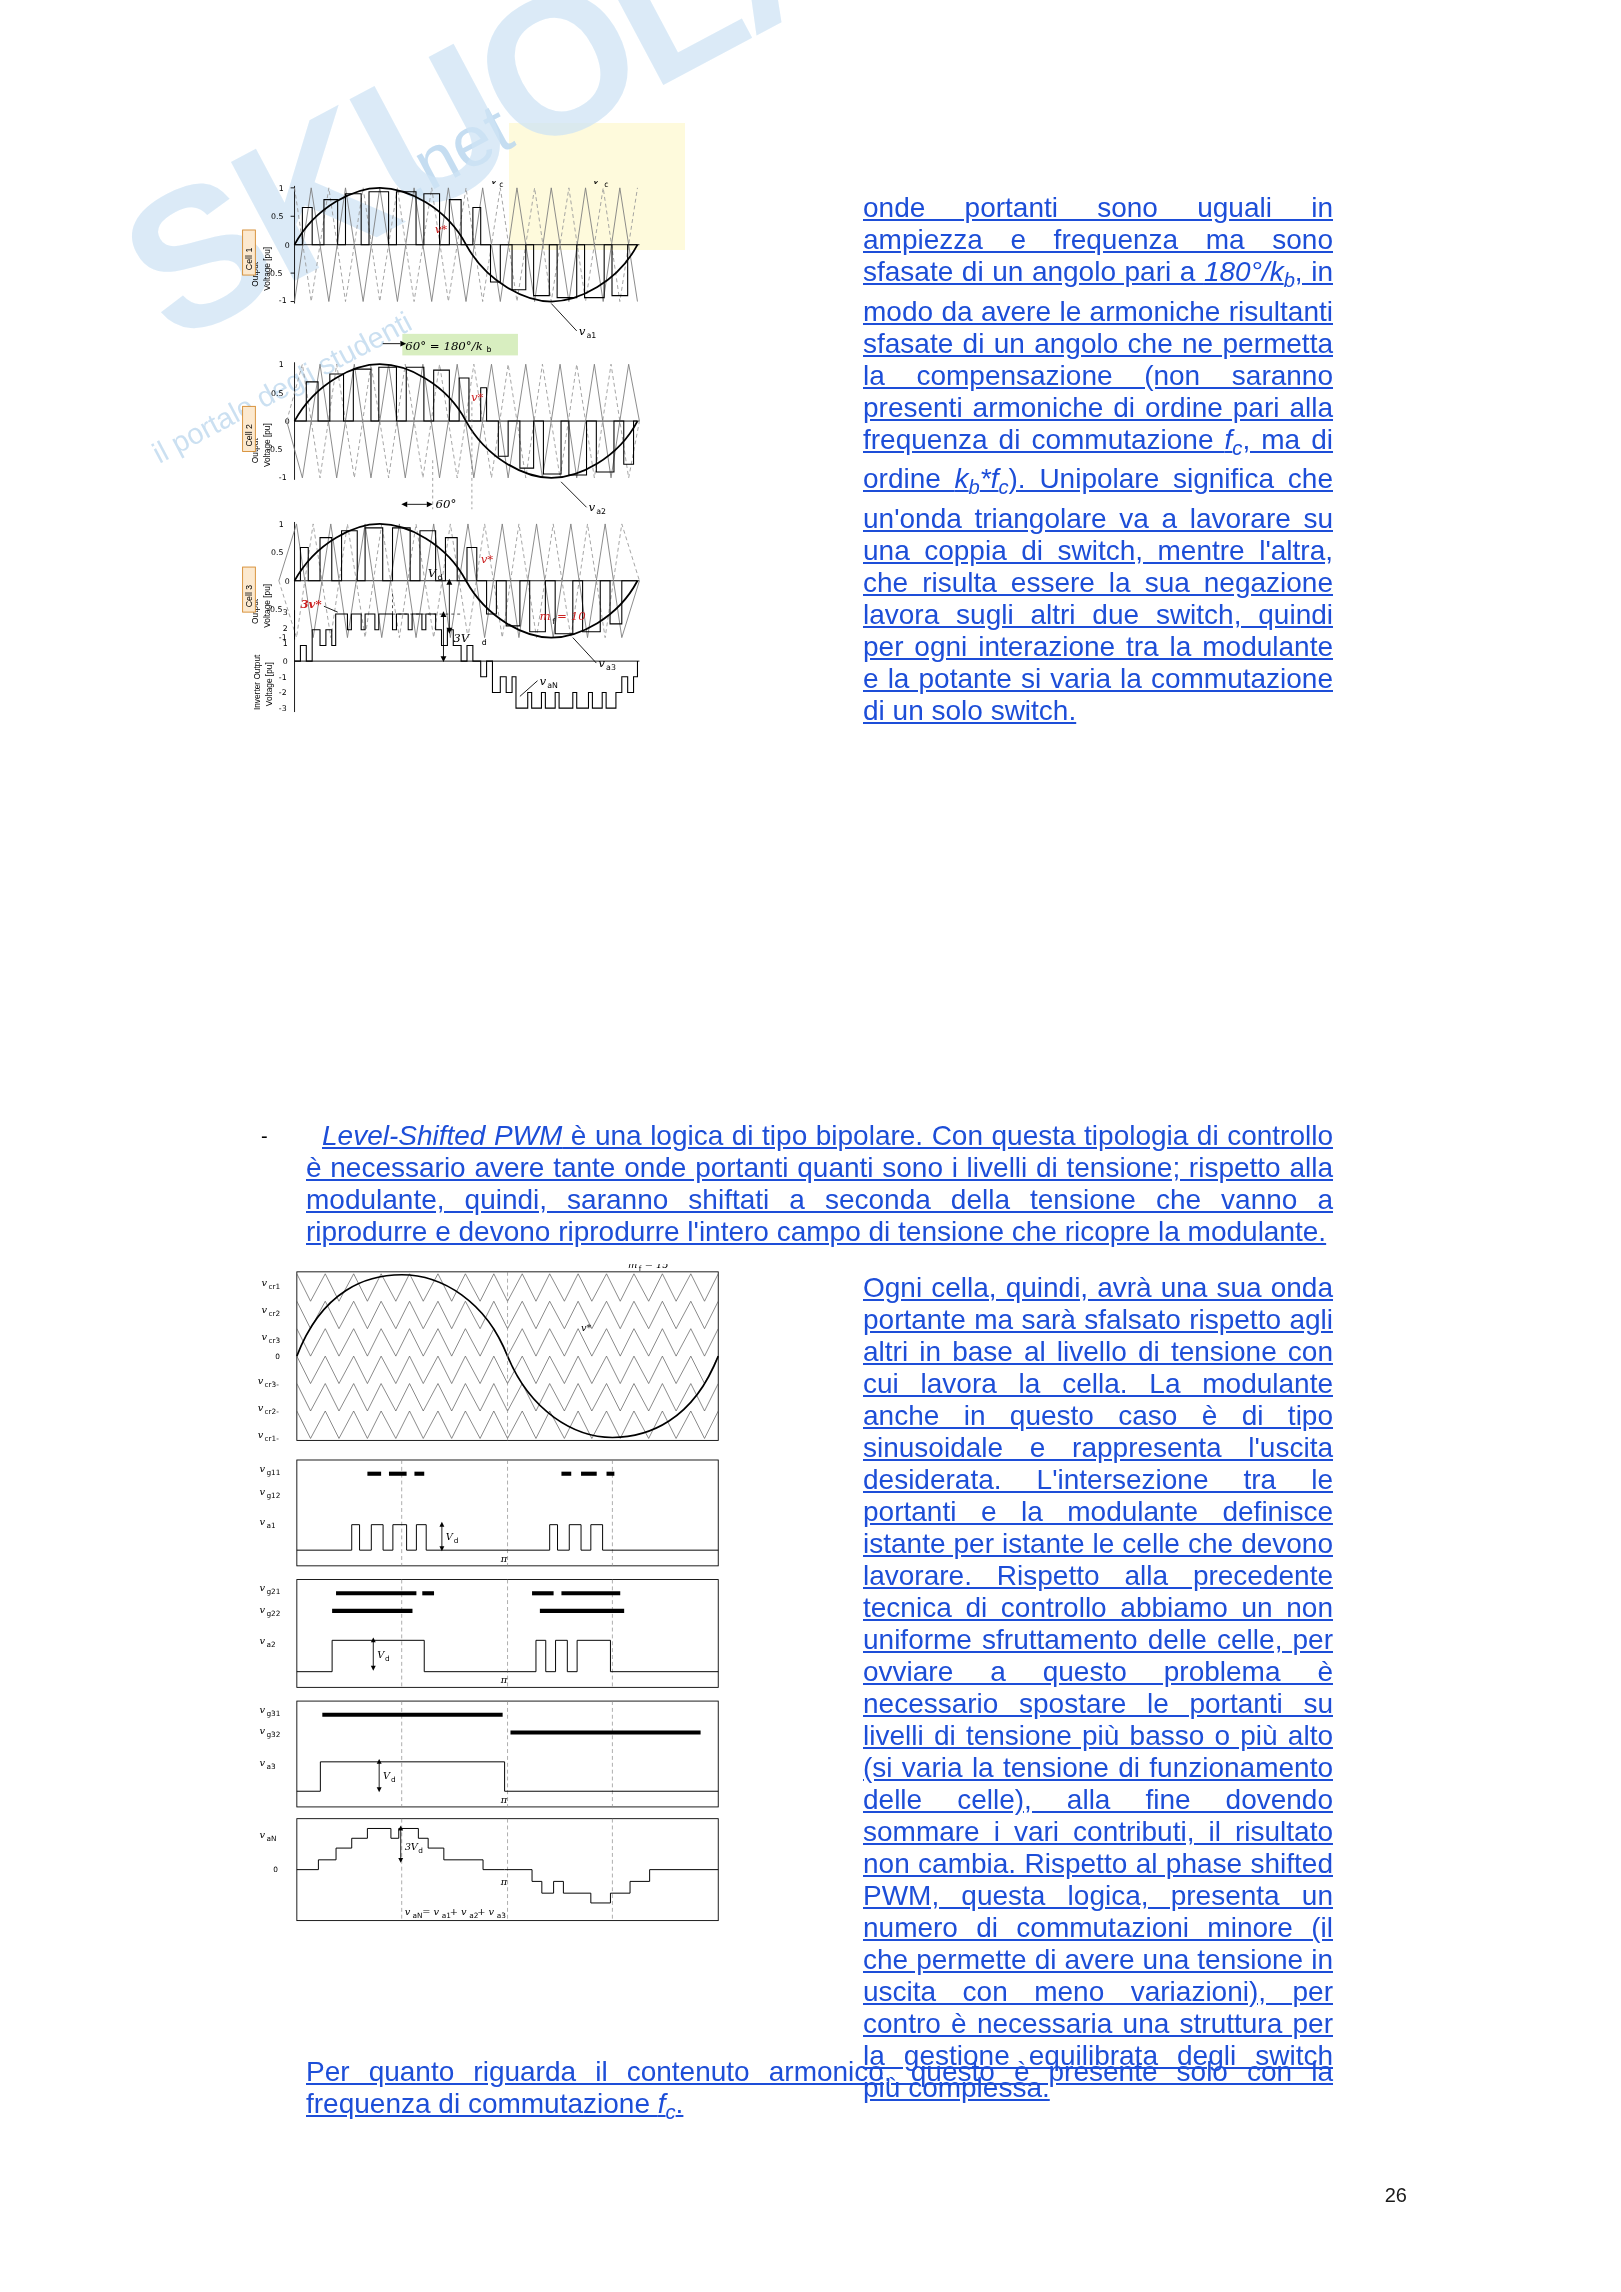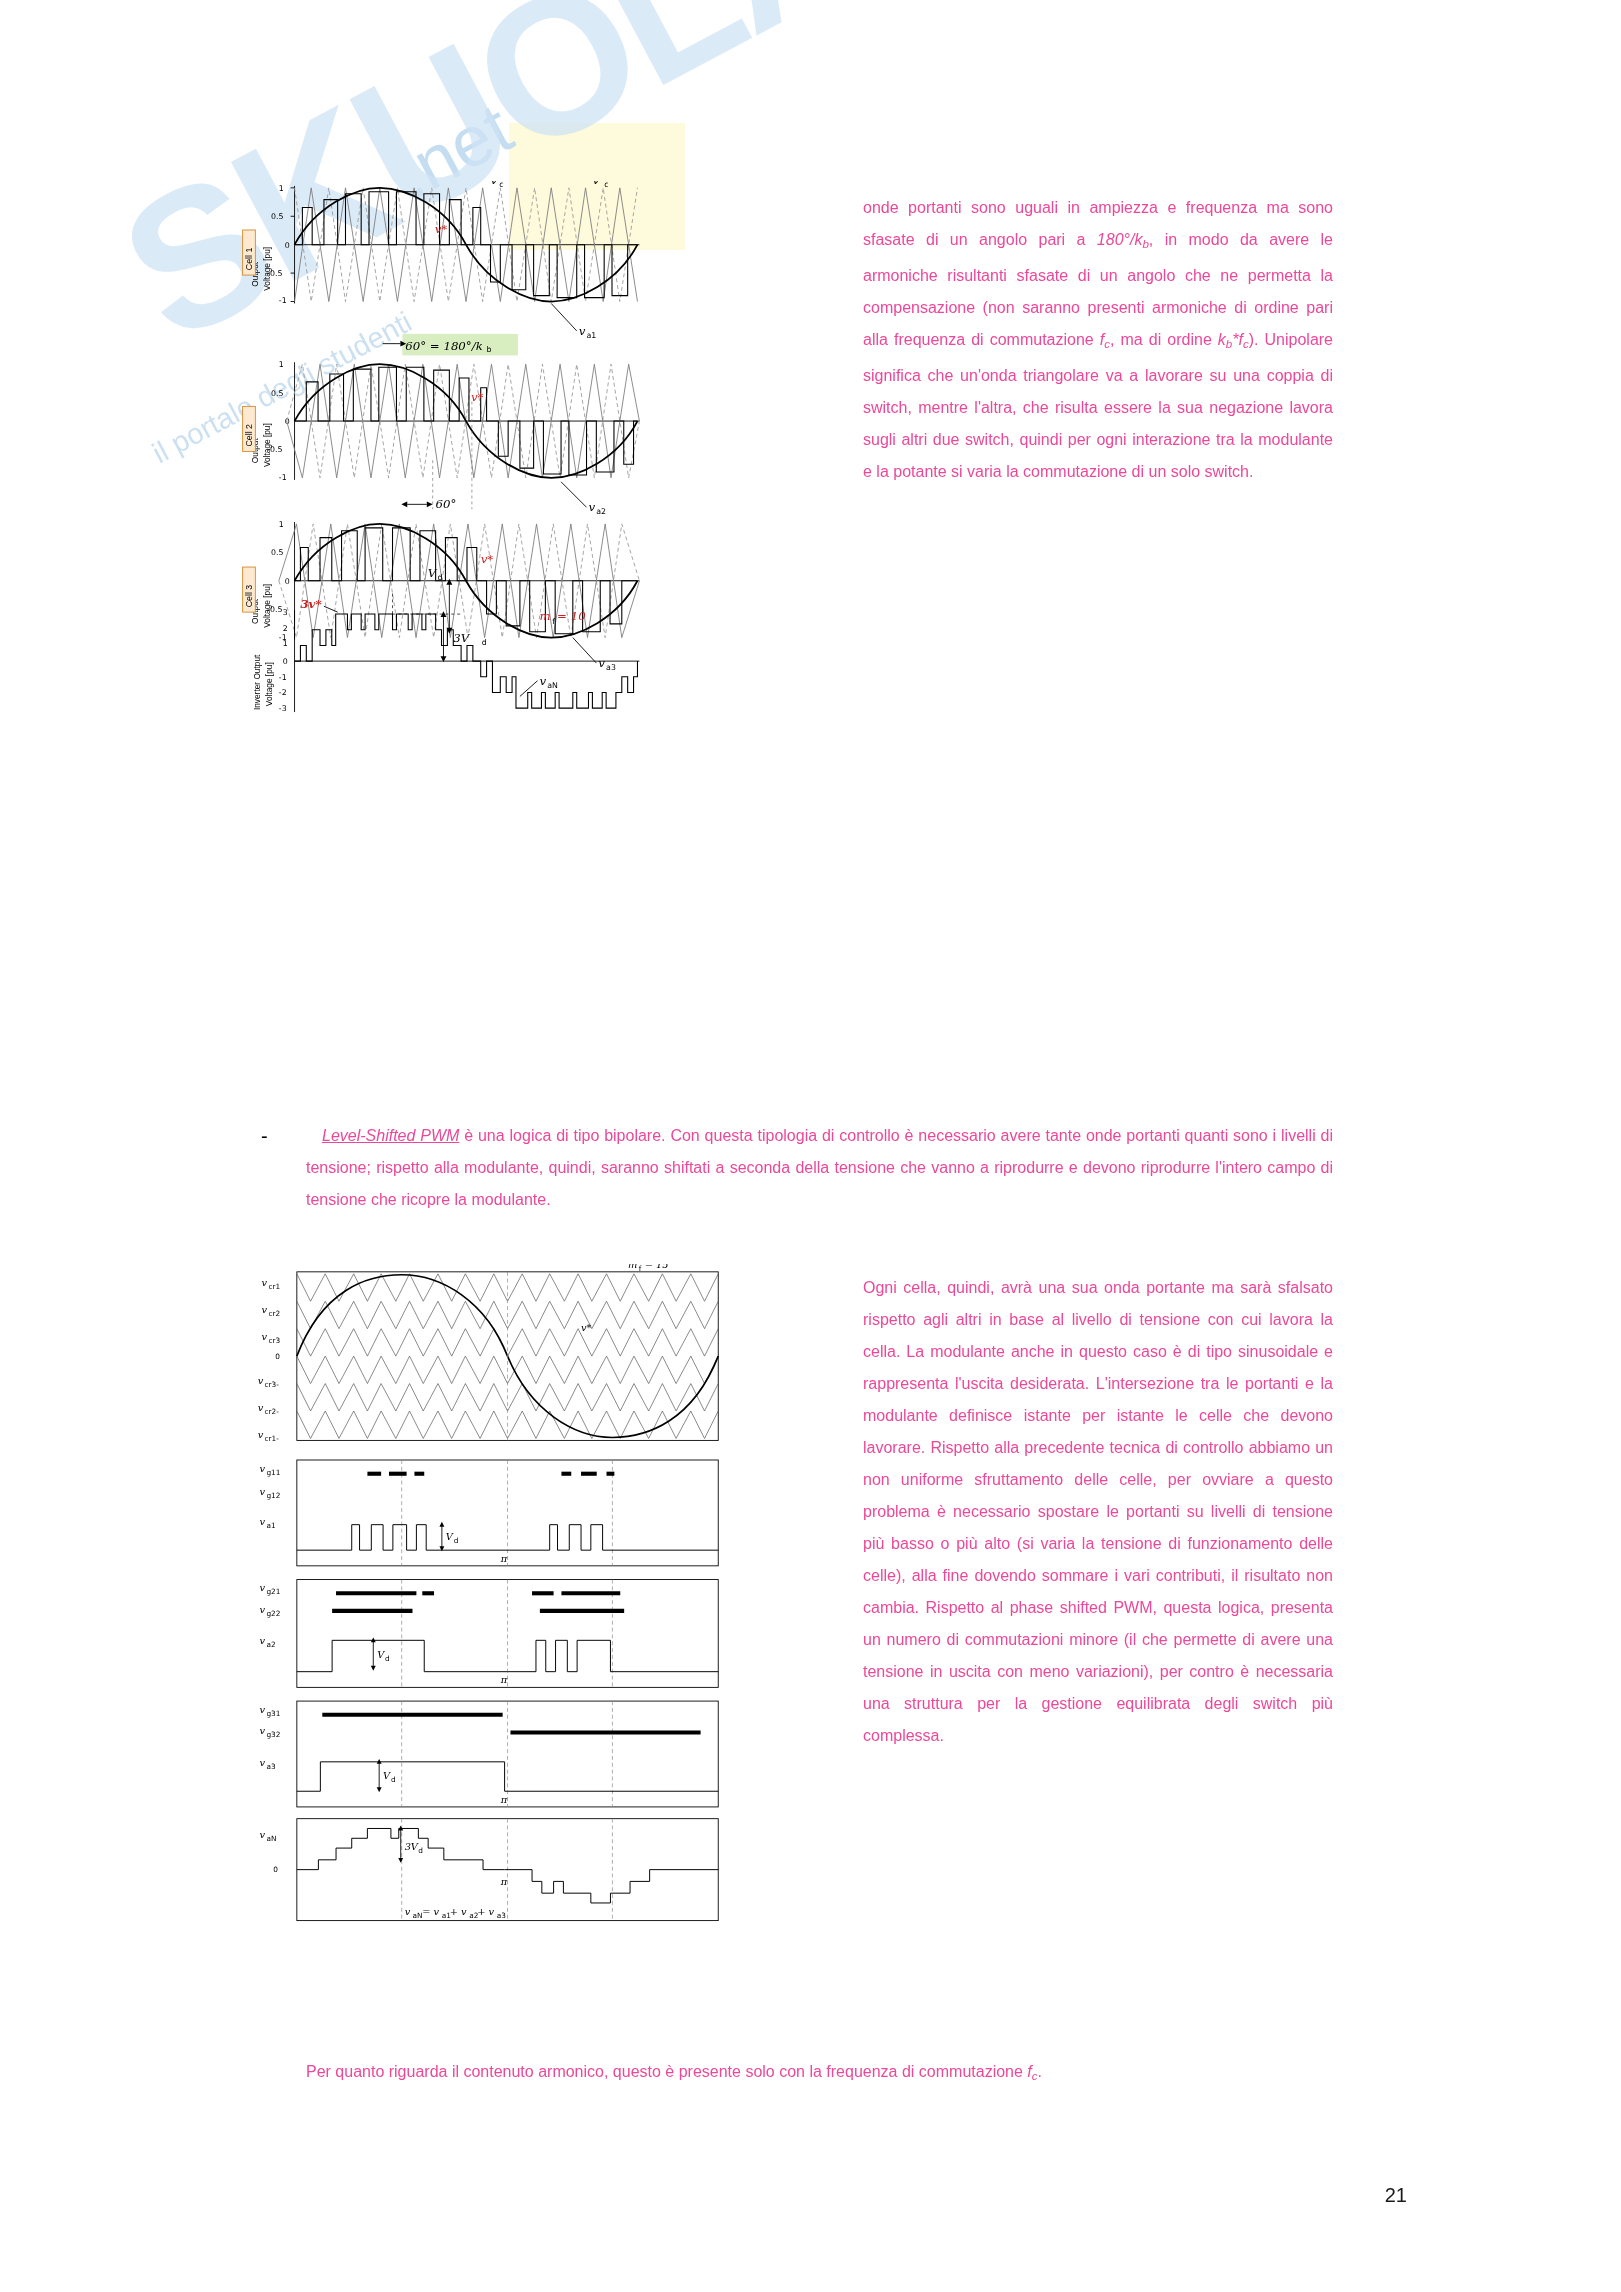--- a/index.html
+++ b/index.html
@@ -71,25 +71,26 @@
     opacity: 0.85;
     transform: rotate(-28deg);
     transform-origin: left top;
     white-space: nowrap;
   }
 
   
   .para {
     position: absolute;
     text-align: justify;
-    font-size: 16px;
+    font-size: 28px;
     line-height: 32px;
-    color: #ec4899;
+    color: #1d4ed8;
     font-family: "Liberation Sans", sans-serif;
     z-index: 3;
+    text-decoration: underline;
   }
   .para i { font-style: italic; }
   sub { font-size: 0.72em; vertical-align: -0.28em; }
 
   #right-col-top {
     left: 863px;
     top: 192px;
     width: 470px;
   }
   #level-shift-para {
@@ -532,16 +533,16 @@
   <div class="para" id="level-shift-para">
     <span class="u-ital">Level-Shifted PWM</span><span> è una logica di tipo bipolare. Con questa tipologia di controllo è necessario avere tante onde portanti quanti sono i livelli di tensione; rispetto alla modulante, quindi, saranno shiftati a seconda della tensione che vanno a riprodurre e devono riprodurre l'intero campo di tensione che ricopre la modulante.</span>
   </div>
 
   <div class="para" id="right-col-mid">Ogni cella, quindi, avrà una sua onda portante ma sarà sfalsato rispetto agli altri in base al livello di tensione con cui lavora la cella. La modulante anche in questo caso è di tipo sinusoidale e rappresenta l'uscita desiderata. L'intersezione tra le portanti e la modulante definisce istante per istante le celle che devono lavorare. Rispetto alla precedente tecnica di controllo abbiamo un non uniforme sfruttamento delle celle, per ovviare a questo problema è necessario spostare le portanti su livelli di tensione più basso o più alto (si varia la tensione di funzionamento delle celle), alla fine dovendo sommare i vari contributi, il risultato non cambia. Rispetto al phase shifted PWM, questa logica, presenta un numero di commutazioni minore (il che permette di avere una tensione in uscita con meno variazioni), per contro è necessaria una struttura per la gestione equilibrata degli switch più complessa.</div>
 
   <div class="para" id="closing-para">
     Per quanto riguarda il contenuto armonico, questo è presente solo con la frequenza di commutazione <i>f<sub>c</sub></i>.
   </div>
 
-  <div class="page-number">21</div>
+  <div class="page-number">26</div>
 
 </div>
 
 
 </body></html>

